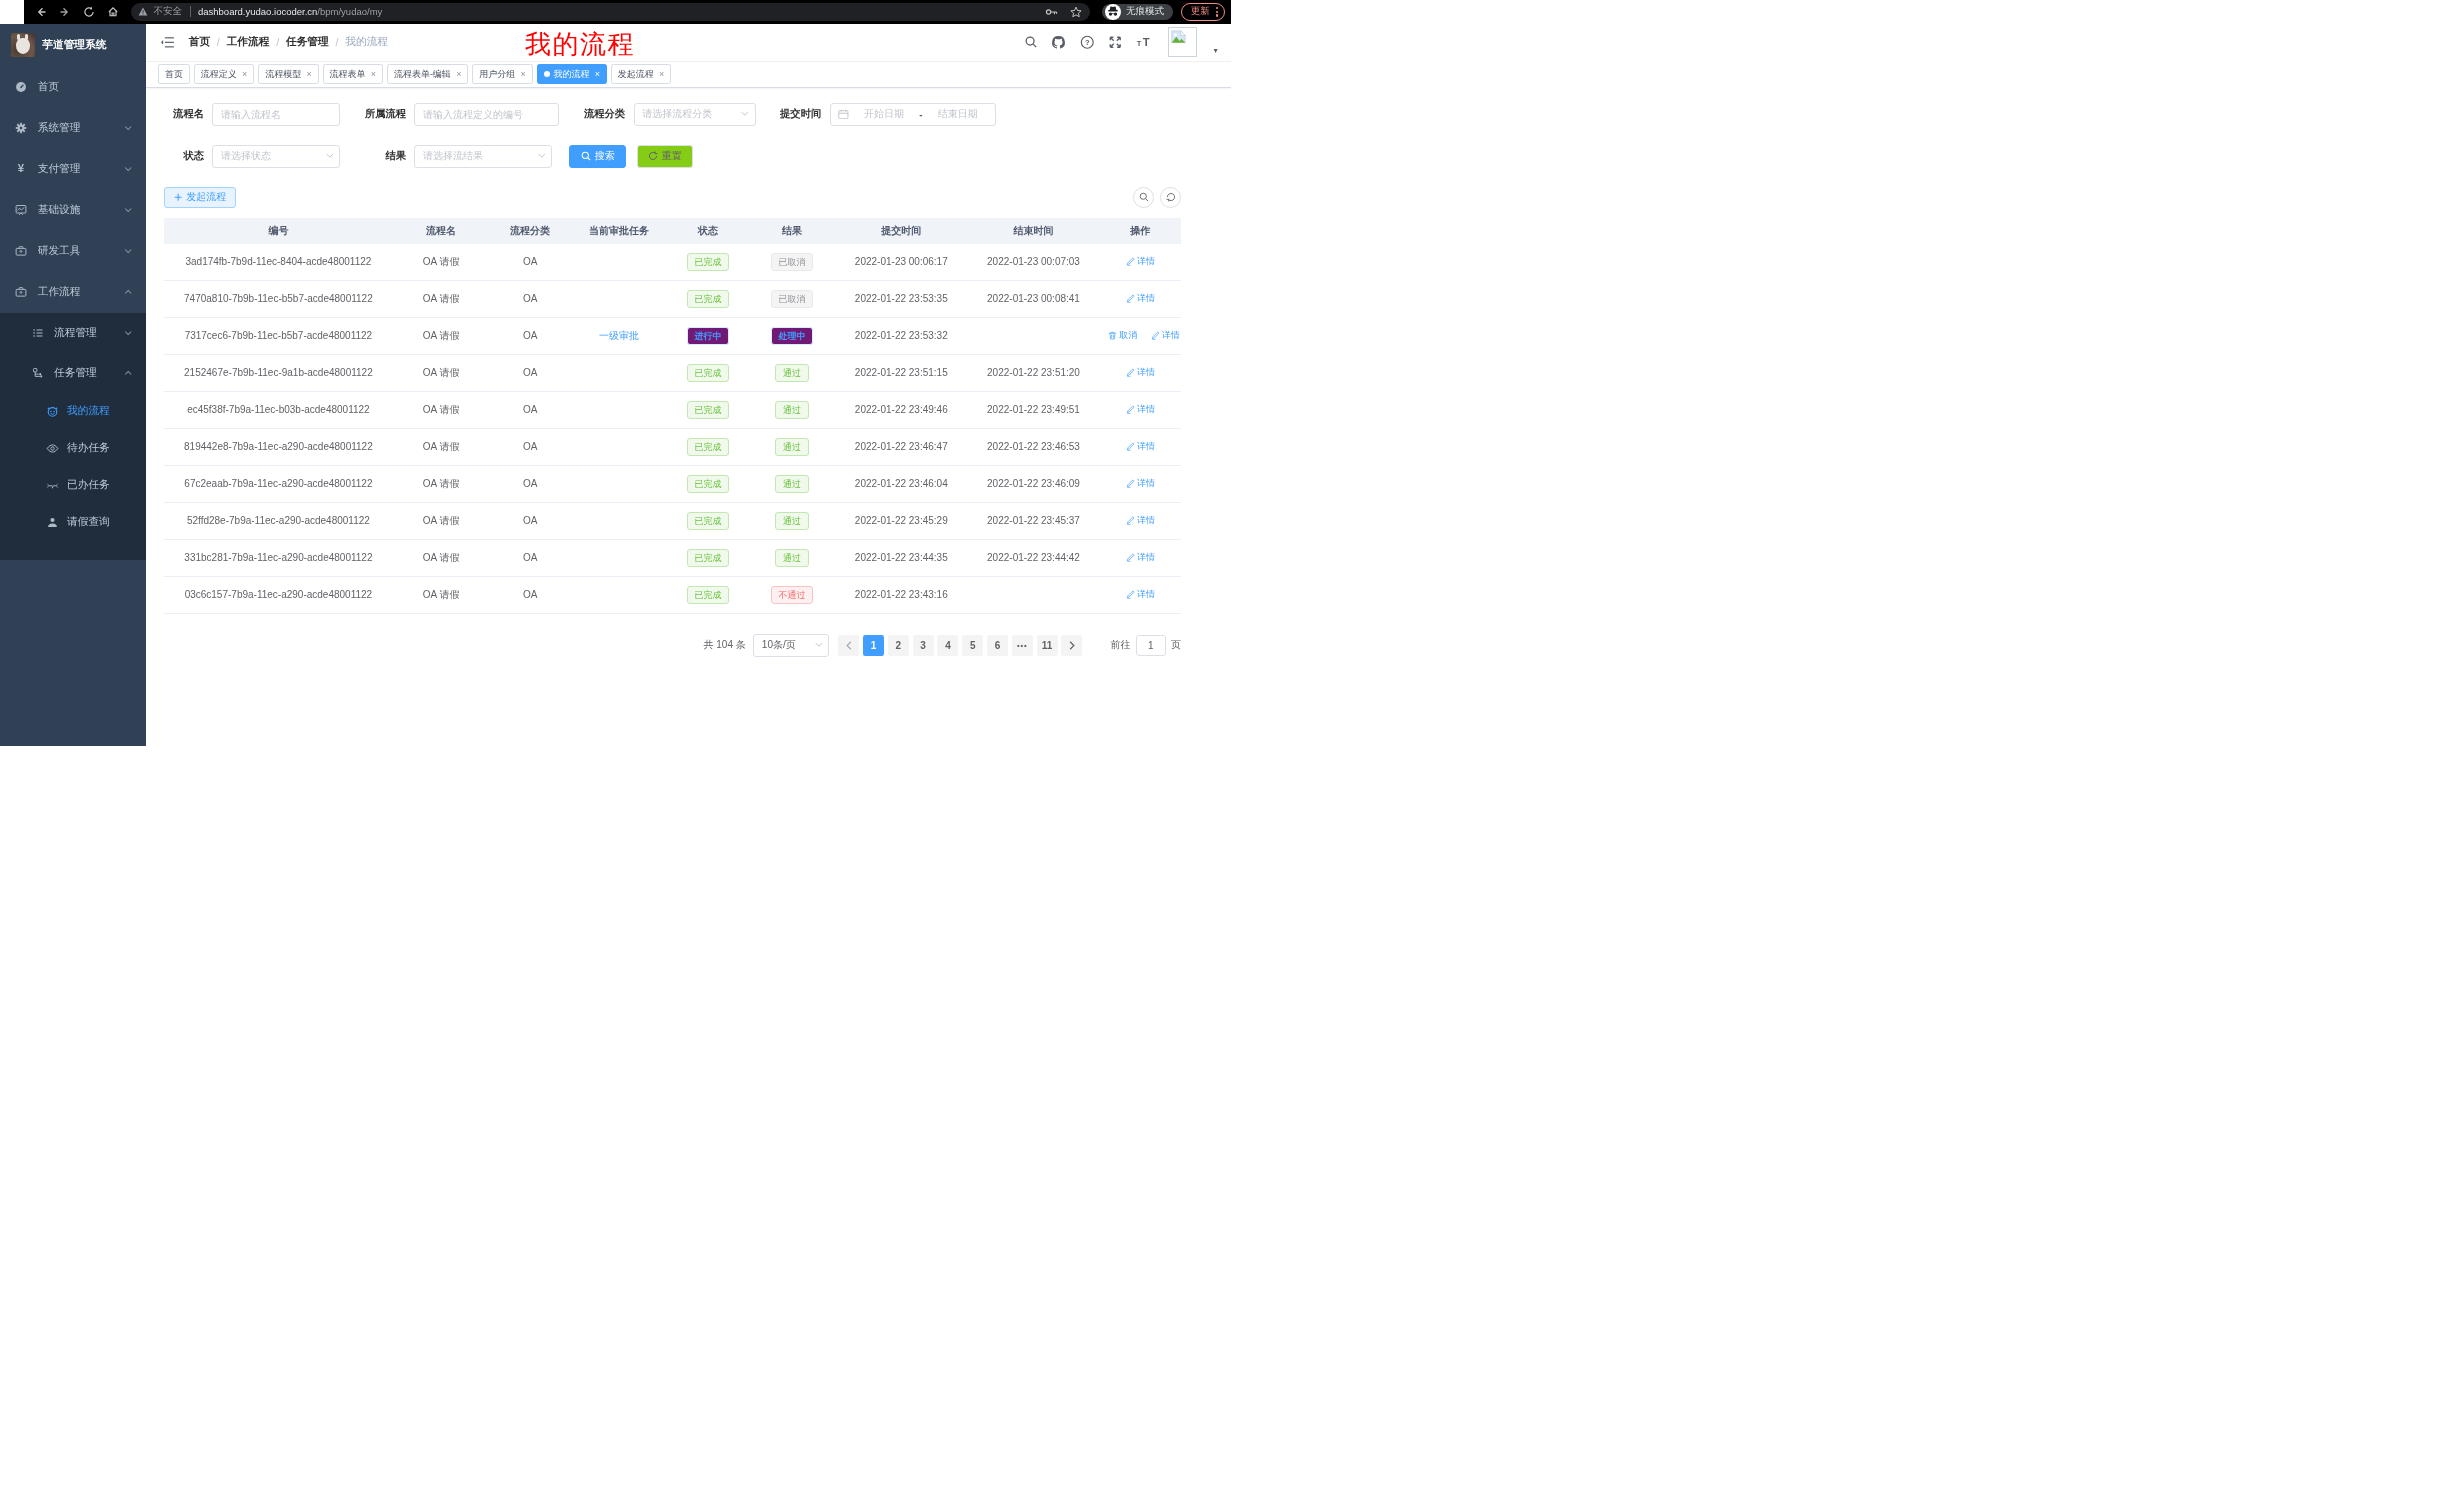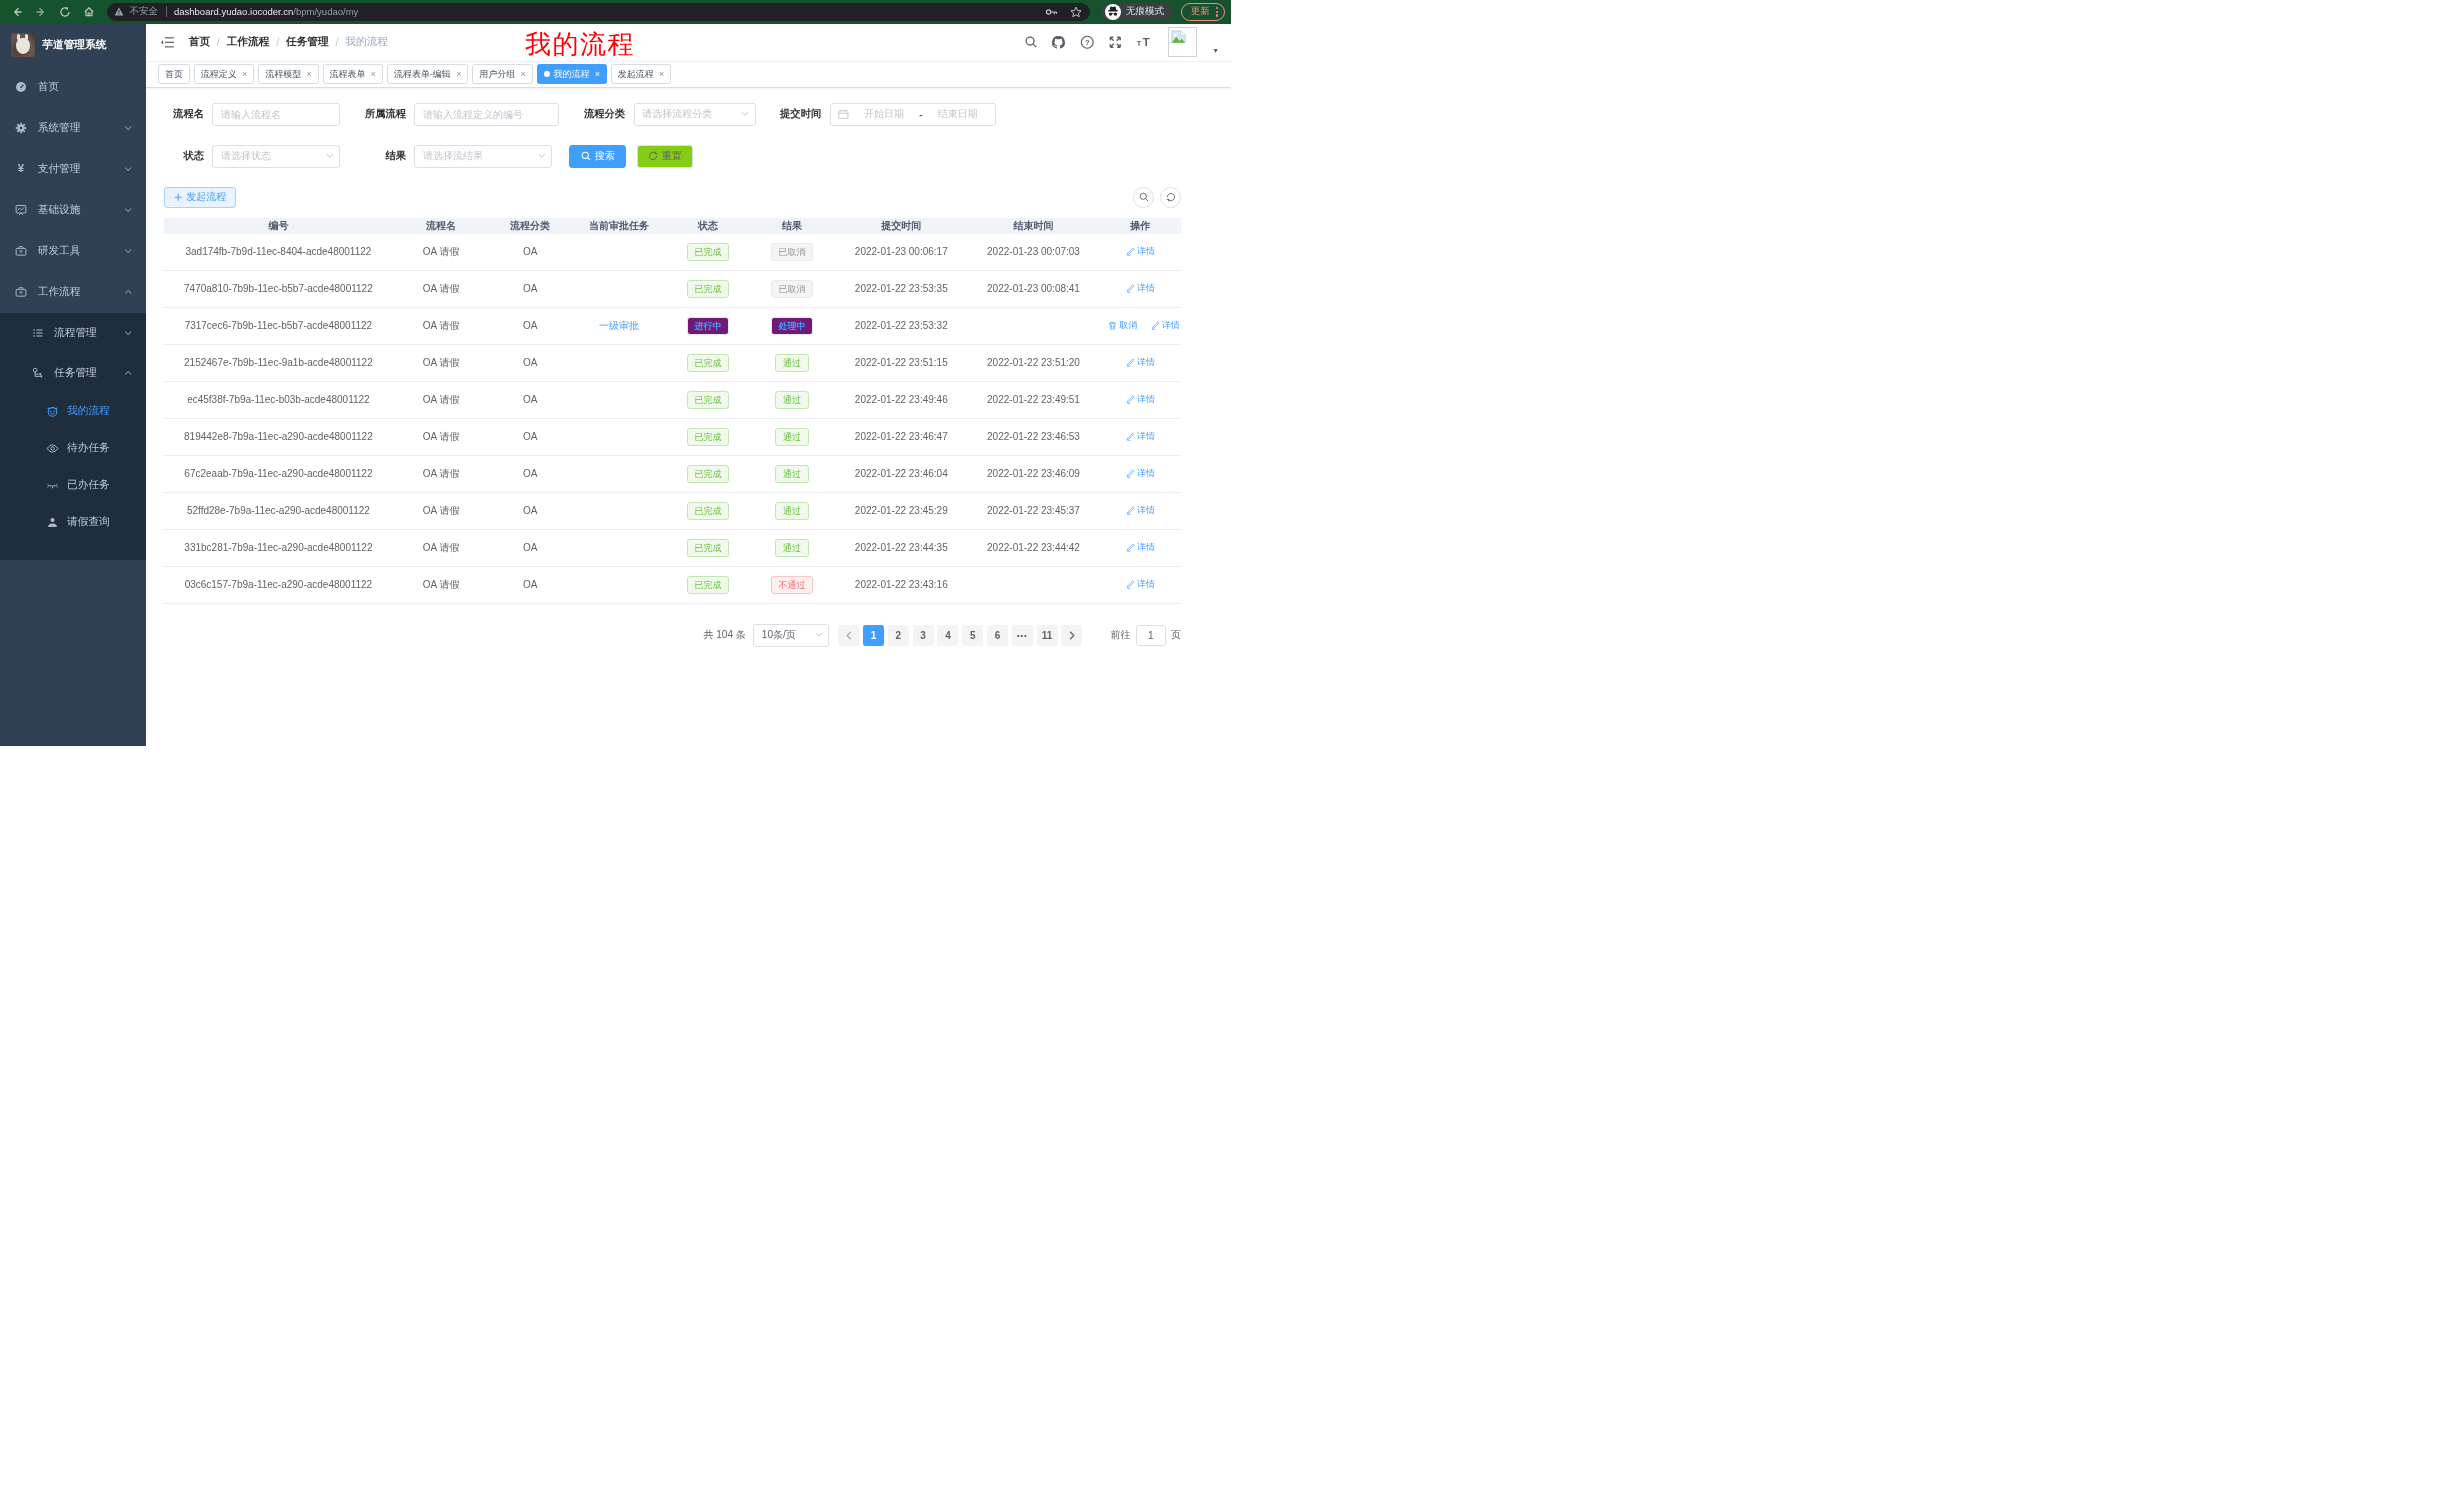--- a/index.html
+++ b/index.html
@@ -1,21 +1,21 @@
 <!DOCTYPE html>
 <html style="font-size:12px"><head>
 <meta charset="utf-8">
 <style>
   * { margin:0; padding:0; box-sizing:border-box; }
   html,body { width:1231px; height:746px; overflow:hidden;
     font-family:"Liberation Sans","DejaVu Sans",sans-serif; background:#fff; }
   svg { display:block; }
 
   
-  .chrome-bar { height:23.6px; background:#14532d; display:flex; align-items:center; padding:0 6px; gap:3px; }
+  .chrome-bar { height:23.6px; background:#000000; display:flex; align-items:center; padding:0 6px; gap:3px;margin-left:24px; }
   .nav-btn { width:21px; height:20px; display:flex; align-items:center; justify-content:center; border-radius:50%; color:#c6c6c6; }
   .url-pill { flex:1; height:17.5px; background:#202124; border-radius:9px; display:flex; align-items:center; padding:0 7.6px; margin:0 4.6px; color:#9aa0a6; font-size:9.5px; min-width:0; }
   .url-pill .sep { width:0.8px; height:10.7px; background:#5f6368; margin:0 7.6px; }
   .url-host { color:#e8eaed; }
   .url-path { color:#9aa0a6; }
   .url-spacer { flex:1; }
   .incog-pill { height:16px; background:#3c4043; border-radius:10px; display:flex; align-items:center; gap:5.3px; padding:0 9px 0 3px; color:#e8eaed; font-size:9.5px; margin:0 4.6px; }
   .update-pill { height:18px; border:0.8px solid #f28b82; border-radius:10px; display:flex; align-items:center; gap:6px; padding:0 6px 0 9px; color:#f28b82; font-size:9.5px; }
   .vdots { display:inline-flex; flex-direction:column; gap:1.5px; }
   .vdots i { width:2.3px; height:2.3px; border-radius:50%; background:#f28b82; }
@@ -87,21 +87,21 @@
   .btn { display:inline-flex; align-items:center; justify-content:center; gap:3.8px; border-radius:3px; font-size:10px; cursor:pointer; }
   .btn-primary { height:23px; padding:0 10.7px; background:#409eff; border:0.8px solid #409eff; color:#fff; }
   .btn-plain { height:23px; padding:0 10px; background:#84cc16; border:0.8px solid #dcdfe6; color:#606266; }
   .btn-create { height:21px; padding:0 9px; background:#e8f3ff; border:0.8px solid #a3d3ff; color:#409eff; }
   .toolbar-row { display:flex; align-items:center; margin-bottom:10px; }
   .circ-btns { margin-left:auto; display:flex; gap:6px; }
   .circ { width:21px; height:21px; border-radius:50%; border:0.8px solid #dcdfe6; background:#fff; display:flex; align-items:center; justify-content:center; color:#606266; cursor:pointer; }
 
   
   .grid-cols { display:grid; grid-template-columns:22.5% 9.5% 8% 9.5% 8% 8.5% 13% 13% 8%; align-items:center; }
-  .t-head { background:#f0f3f8; height:16px; font-size:10px; font-weight:700; color:#515a6e; }
+  .t-head { background:#f0f3f8; height:26px; font-size:10px; font-weight:700; color:#515a6e; }
   .t-head .cell, .t-row .cell { text-align:center; padding:0 3px; overflow:hidden; white-space:nowrap; }
   .t-row { height:37px; border-bottom:0.8px solid #ebeef5; font-size:10px; color:#606266; }
   .task-link { color:#409eff; cursor:pointer; font-size:10px; }
   .tag { display:inline-block; height:18px; line-height:16.7px; padding:0 6.8px; border-radius:3px; font-size:9px; border:0.8px solid transparent; }
   .tag-success { color:#67c23a; background:#f0f9eb; border-color:#c2e7b0; }
   .tag-info    { color:#909399; background:#f4f4f5; border-color:#e9e9eb; }
   .tag-primary { color:#409eff; background:#701a75; border-color:#d9ecff;font-weight:bold; }
   .tag-danger  { color:#f56c6c; background:#fef0f0; border-color:#fbc4c4; }
   .op-link { color:#409eff; font-size:9px; display:inline-flex; align-items:center; gap:2.3px; cursor:pointer; text-decoration:none; margin:0 5.3px; }
 

